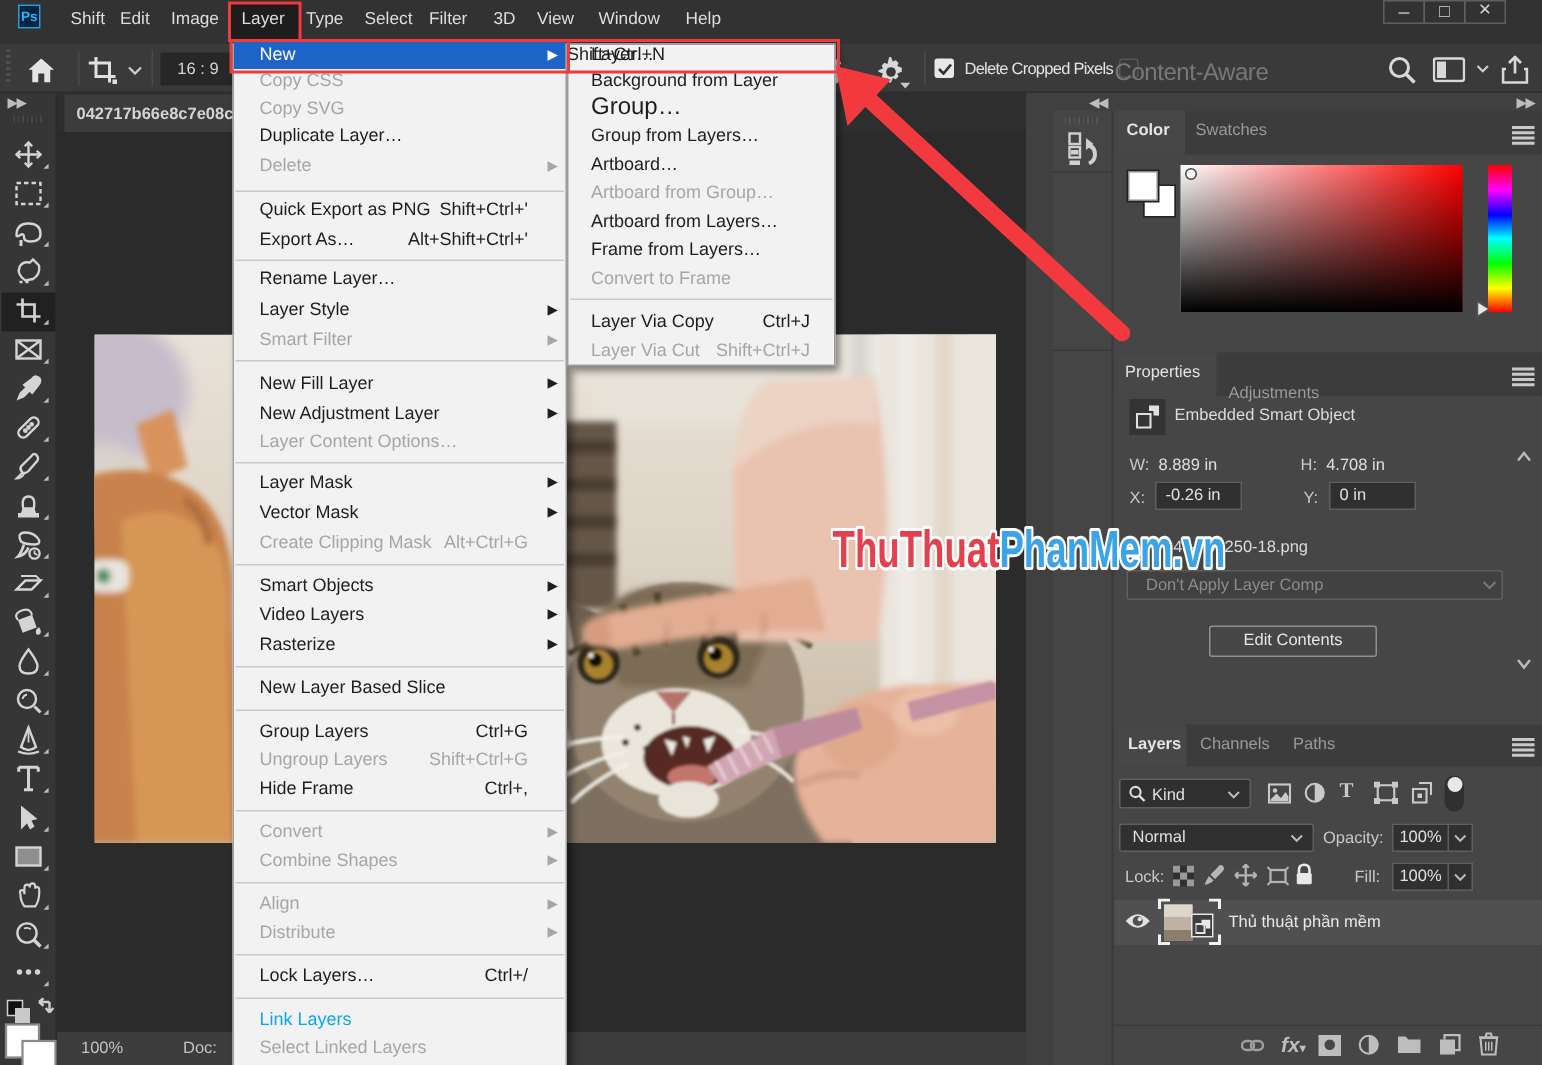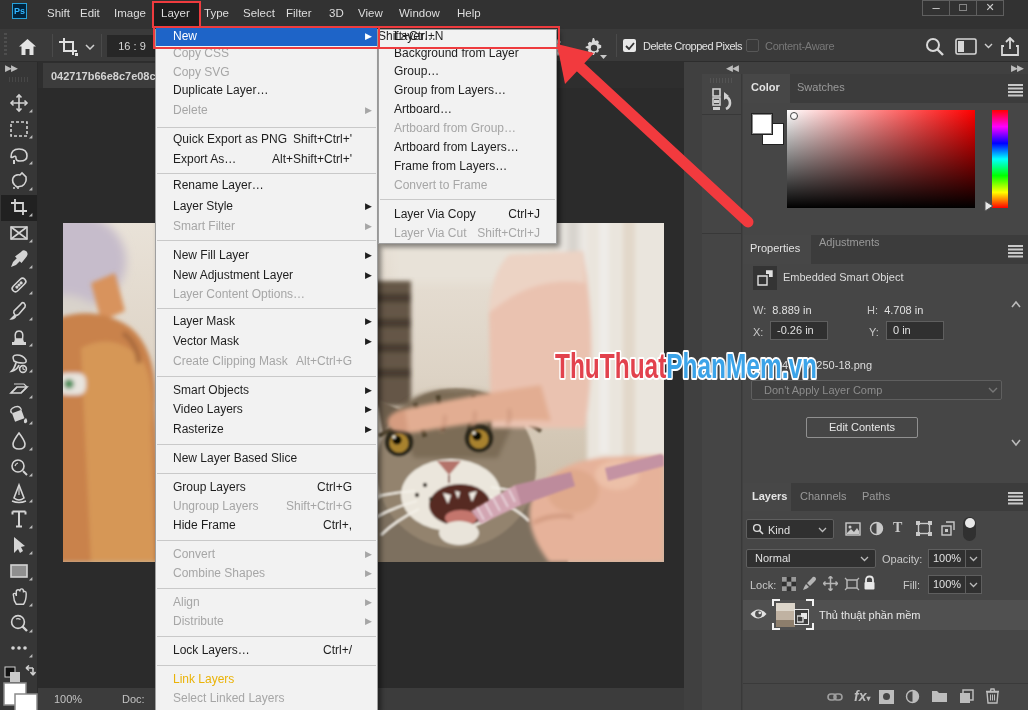--- a/index.html
+++ b/index.html
@@ -58,21 +58,21 @@
 <svg class="ab" style="left:600px;top:55px" width="7" height="5" viewBox="0 0 7 5">
     <path d="M0 0 L3.5 4 L7 0 Z" fill="#c9c9c9"></path>
   </svg>
 <div class="ab" style="left:616px;top:34px;width:1px;height:23px;background:#4a4a4a"></div>
 <div class="ab" style="left:623px;top:39px;width:13px;height:13px;background:#e8e8e8;border-radius:2px"></div>
 <svg class="ab" style="left:625px;top:42px" width="10" height="8" viewBox="0 0 10 8">
     <path d="M1 4 L4 7 L9 1" stroke="#333" stroke-width="1.8" fill="none"></path>
   </svg>
 <div class="ab" style="left:643px;top:40px;color:#e2e2e2;font-size:11px;letter-spacing:-0.5px">Delete Cropped Pixels</div>
 <div class="ab" style="left:746px;top:39px;width:13px;height:13px;border:1px solid #575757;border-radius:2px"></div>
-<div class="ab" style="left:765px;top:40px;color:#787878;font-size:11px;letter-spacing:-0.3px">Content-Aware</div>
+<div class="ab" style="left:743px;top:40px;color:#787878;font-size:16px;letter-spacing:-0.3px">Content-Aware</div>
 <svg class="ab" style="left:925px;top:37px" width="19" height="19" viewBox="0 0 19 19">
     <circle cx="8" cy="8" r="6" stroke="#d8d8d8" stroke-width="2" fill="none"></circle>
     <path d="M12.5 12.5 L18 18" stroke="#d8d8d8" stroke-width="2.4"></path>
   </svg>
 <svg class="ab" style="left:955px;top:38px" width="22" height="17" viewBox="0 0 22 17">
     <rect x="1" y="1" width="20" height="15" rx="1.5" stroke="#d8d8d8" stroke-width="1.6" fill="none"></rect>
     <rect x="3" y="3" width="6" height="11" fill="#d8d8d8"></rect>
   </svg>
 <svg class="ab" style="left:984px;top:43px" width="9" height="6" viewBox="0 0 9 6">
     <path d="M1 1 L4.5 4.5 L8 1" stroke="#cfcfcf" stroke-width="1.4" fill="none"></path>
@@ -349,21 +349,21 @@
 <div class="ab" style="left:787px;top:110px;width:188px;height:98px;background:linear-gradient(to bottom,rgba(0,0,0,0) 0%,#000 100%),linear-gradient(to right,#fff,#f00)"></div>
 <div class="ab" style="left:790px;top:112px;width:8px;height:8px;border:1.5px solid #444;border-radius:50%;background:rgba(255,255,255,.7)"></div>
 <div class="ab" style="left:992px;top:110px;width:16px;height:98px;background:linear-gradient(to bottom,#f00,#f0f 17%,#00f 34%,#0ff 50%,#0f0 67%,#ff0 84%,#f00)"></div>
 <svg class="ab" style="left:984px;top:200px" width="10" height="12" viewBox="0 0 10 12">
     <path d="M1 1 L9 6 L1 11 Z" fill="#e8e8e8" stroke="#555"></path>
   </svg>
 <div class="ab" style="left:743px;top:235px;width:285px;height:245px;background:#464646"></div>
 <div class="ab" style="left:743px;top:235px;width:285px;height:29px;background:#3c3c3c"></div>
 <div class="ab" style="left:743px;top:235px;width:68px;height:29px;background:#474747"></div>
 <div class="ab" style="left:750px;top:242px;color:#e3e3e3;font-size:11px;font-weight:normal">Properties</div>
-<div class="ab" style="left:819px;top:236px;color:#9a9a9a;font-size:11px">Adjustments</div>
+<div class="ab" style="left:819px;top:256px;color:#9a9a9a;font-size:11px">Adjustments</div>
 <div class="ab" style="left:1008px;top:245px;width:15px;height:1.5px;background:#c9c9c9;box-shadow:0 3.5px 0 #c9c9c9,0 7px 0 #c9c9c9,0 10.5px 0 #c9c9c9"></div>
 <div class="ab" style="left:753px;top:266px;width:24px;height:24px;background:#343434"></div>
 <svg class="ab" style="left:757px;top:270px" width="16" height="16" viewBox="0 0 16 16">
     <g fill="none" stroke="#e0e0e0" stroke-width="1.4">
       <path d="M9 1 H15 V7"></path>
       <path d="M12 4 H15 M12 4 V1" stroke-width="0"></path>
       <path d="M1 6 H10 V15 H1 Z"></path>
     </g>
     <path d="M9 1 H15 V7 H12 V4 H9 Z" fill="#e0e0e0"></path>
   </svg>
@@ -578,27 +578,27 @@
 <div class="ab" style="left:365px;top:568.3px;font-size:9px;color:#a6a6a6">▶</div>
 <div class="ab" style="left:157px;top:588.0px;width:219px;height:1px;background:#c9c9c9"></div>
 <div class="ab" style="left:173px;top:592.8px;height:19.4px;line-height:19.4px;font-size:12px;color:#a6a6a6">Align</div>
 <div class="ab" style="left:365px;top:596.8px;font-size:9px;color:#a6a6a6">▶</div>
 <div class="ab" style="left:173px;top:612.3px;height:19.4px;line-height:19.4px;font-size:12px;color:#a6a6a6">Distribute</div>
 <div class="ab" style="left:365px;top:616.3px;font-size:9px;color:#a6a6a6">▶</div>
 <div class="ab" style="left:157px;top:636.0px;width:219px;height:1px;background:#c9c9c9"></div>
 <div class="ab" style="left:173px;top:640.8px;height:19.4px;line-height:19.4px;font-size:12px;color:#1e1e1e">Lock Layers…</div>
 <div class="ab" style="left:155px;top:640.8px;width:197px;height:19.4px;line-height:19.4px;font-size:12px;color:#1e1e1e;text-align:right">Ctrl+/</div>
 <div class="ab" style="left:157px;top:665.0px;width:219px;height:1px;background:#c9c9c9"></div>
-<div class="ab" style="left:173px;top:669.8px;height:19.4px;line-height:19.4px;font-size:12px;color:#eab308">Link Layers</div>
+<div class="ab" style="left:173px;top:669.8px;height:19.4px;line-height:19.4px;font-size:12px;color:#0ea5e9">Link Layers</div>
 <div class="ab" style="left:173px;top:688.8px;height:19.4px;line-height:19.4px;font-size:12px;color:#a6a6a6">Select Linked Layers</div>
 <div class="ab" style="left:378px;top:29px;width:179px;height:215px;background:#f2f2f2;border:1px solid #9f9f9f;box-shadow:3px 3px 5px rgba(0,0,0,0.45)"></div>
 <div class="ab" style="left:394px;top:26.8px;height:19.4px;line-height:19.4px;font-size:12px;color:#1e1e1e">Layer…</div>
 <div class="ab" style="left:378px;top:26.8px;width:162px;height:19.4px;line-height:19.4px;font-size:12px;color:#1e1e1e;text-align:left">Shift+Ctrl+N</div>
 <div class="ab" style="left:394px;top:43.8px;height:19.4px;line-height:19.4px;font-size:12px;color:#1e1e1e">Background from Layer</div>
-<div class="ab" style="left:394px;top:62.3px;height:19.4px;line-height:19.4px;font-size:12px;color:#1e1e1e">Group…</div>
+<div class="ab" style="left:394px;top:62.3px;height:19.4px;line-height:19.4px;font-size:16px;color:#1e1e1e">Group…</div>
 <div class="ab" style="left:394px;top:81.3px;height:19.4px;line-height:19.4px;font-size:12px;color:#1e1e1e">Group from Layers…</div>
 <div class="ab" style="left:394px;top:100.3px;height:19.4px;line-height:19.4px;font-size:12px;color:#1e1e1e">Artboard…</div>
 <div class="ab" style="left:394px;top:119.3px;height:19.4px;line-height:19.4px;font-size:12px;color:#a6a6a6">Artboard from Group…</div>
 <div class="ab" style="left:394px;top:138.3px;height:19.4px;line-height:19.4px;font-size:12px;color:#1e1e1e">Artboard from Layers…</div>
 <div class="ab" style="left:394px;top:157.3px;height:19.4px;line-height:19.4px;font-size:12px;color:#1e1e1e">Frame from Layers…</div>
 <div class="ab" style="left:394px;top:176.3px;height:19.4px;line-height:19.4px;font-size:12px;color:#a6a6a6">Convert to Frame</div>
 <div class="ab" style="left:380px;top:199.0px;width:175px;height:1px;background:#c9c9c9"></div>
 <div class="ab" style="left:394px;top:205.3px;height:19.4px;line-height:19.4px;font-size:12px;color:#1e1e1e">Layer Via Copy</div>
 <div class="ab" style="left:378px;top:205.3px;width:162px;height:19.4px;line-height:19.4px;font-size:12px;color:#1e1e1e;text-align:right">Ctrl+J</div>
 <div class="ab" style="left:394px;top:223.8px;height:19.4px;line-height:19.4px;font-size:12px;color:#a6a6a6">Layer Via Cut</div>

